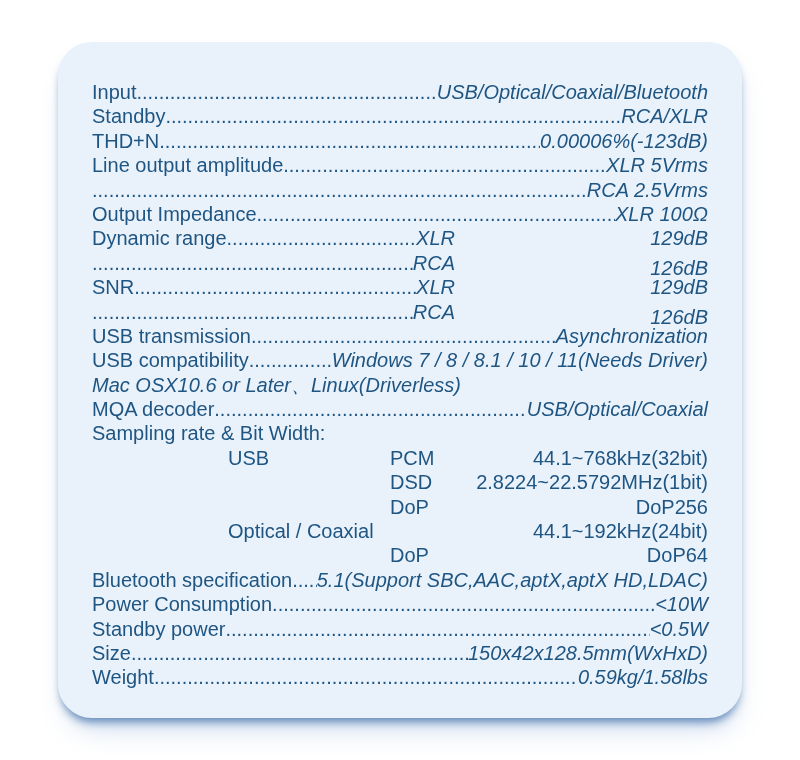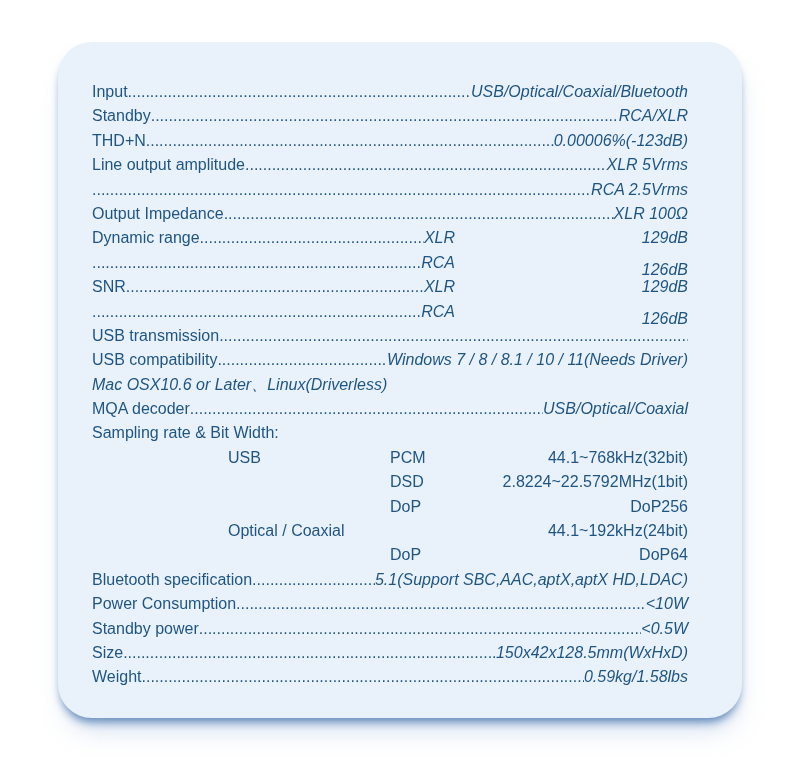--- a/index.html
+++ b/index.html
@@ -20,22 +20,22 @@
     position:absolute;
     left:58px; top:42px;
     width:684px; height:676px;
     background:var(--card-bg);
     border-radius:34px;
     box-shadow:
       0 7px 9px -3px rgba(88,130,182,0.90),
       2px 18px 28px -10px rgba(130,165,210,0.45);
   }
   .spec-list{
-    padding:38px 54px 0 34px;
-    font-size:16px;
+    padding:38px 34px 0 34px;
+    font-size:20px;
   }
   .row{
     display:flex;
     align-items:baseline;
     height:24.4px;
     line-height:24.4px;
     white-space:nowrap;
   }
   .label{flex:0 0 auto;}
   .dots{
@@ -129,20 +129,21 @@
           <span class="label"></span>
           <span class="dots">............................................................................................................................................................................................................................................................................................................</span>
           <span class="value">RCA</span>
         </span>
         <span class="gap"></span>
         <span class="value">126dB</span>
       </div>
       <div class="row simple">
         <span class="label">USB transmission</span>
         <span class="dots">............................................................................................................................................................................................................................................................................................................</span>
+        <span class="value">Asynchronization</span>
       </div>
       <div class="row simple">
         <span class="label">USB compatibility</span>
         <span class="dots">............................................................................................................................................................................................................................................................................................................</span>
         <span class="value">Windows 7 / 8 / 8.1 / 10 / 11(Needs Driver)</span>
       </div>
       <div class="row right">
         <span class="value">Mac OSX10.6 or Later、Linux(Driverless)</span>
       </div>
       <div class="row simple">

